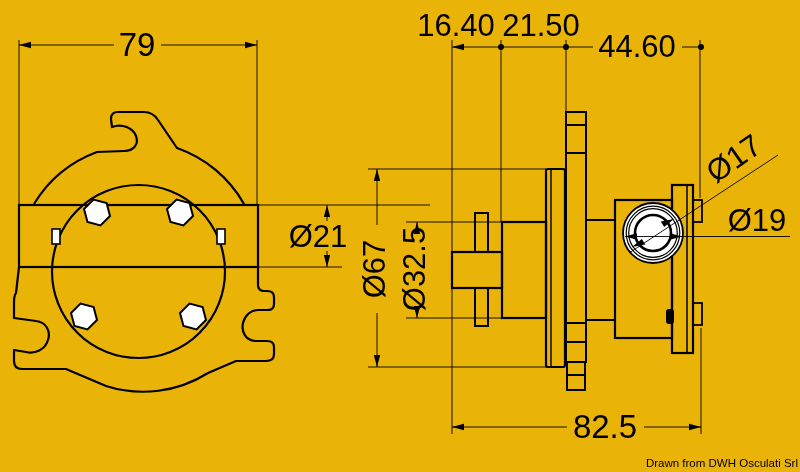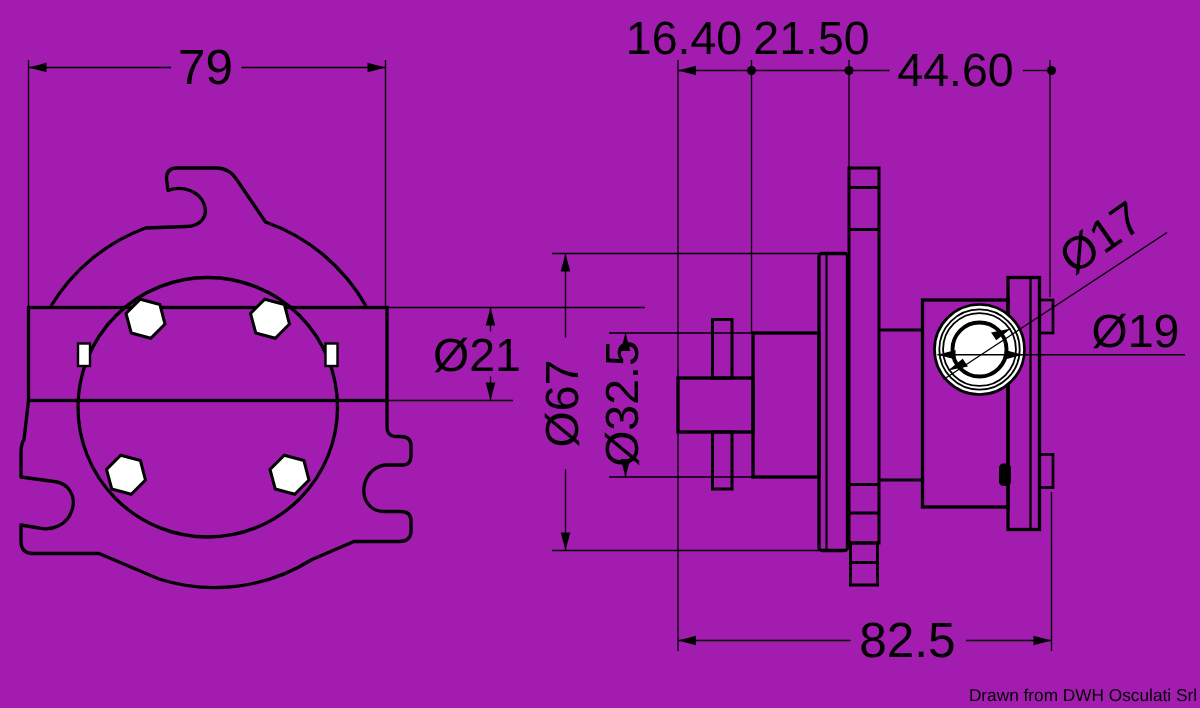--- a/index.html
+++ b/index.html
@@ -1,16 +1,16 @@
 <!DOCTYPE html>
 <html><head>
 <meta charset="utf-8">
 <style>
   html,body{margin:0;padding:0;background:#ffffff;}
-  .stage{position:relative;width:800px;height:472px;background:#a21caf;overflow:hidden;
+  .stage{position:relative;width:800px;height:472px;background:#eab308;overflow:hidden;
          font-family:"Liberation Sans", sans-serif;}
   svg{position:absolute;left:0;top:0;}
   svg text{font-family:"Liberation Sans", sans-serif;fill:#000;}
   .dim{font-size:31px;}
   .dim-big{font-size:33px;}
   .credit{font-size:11.5px;}
 </style>
 </head>
 <body>
 

